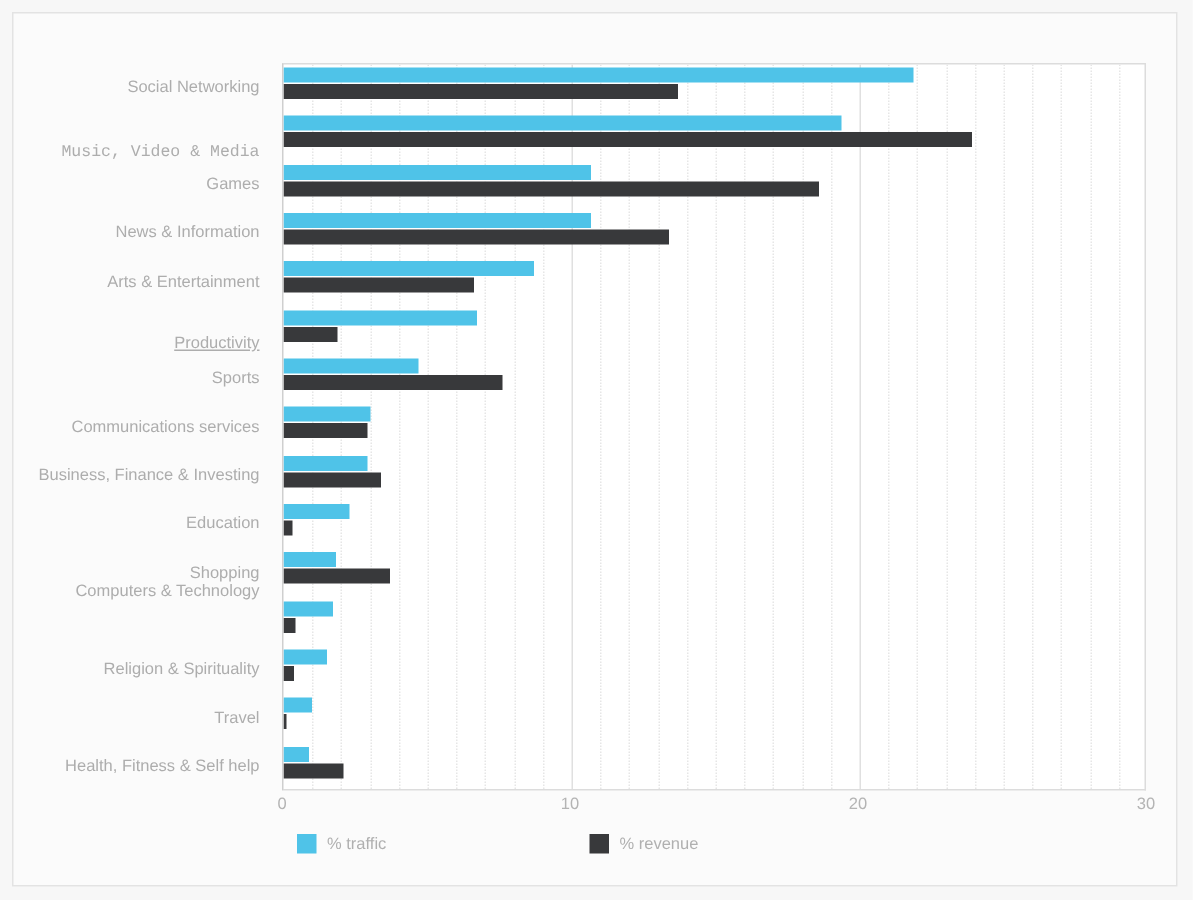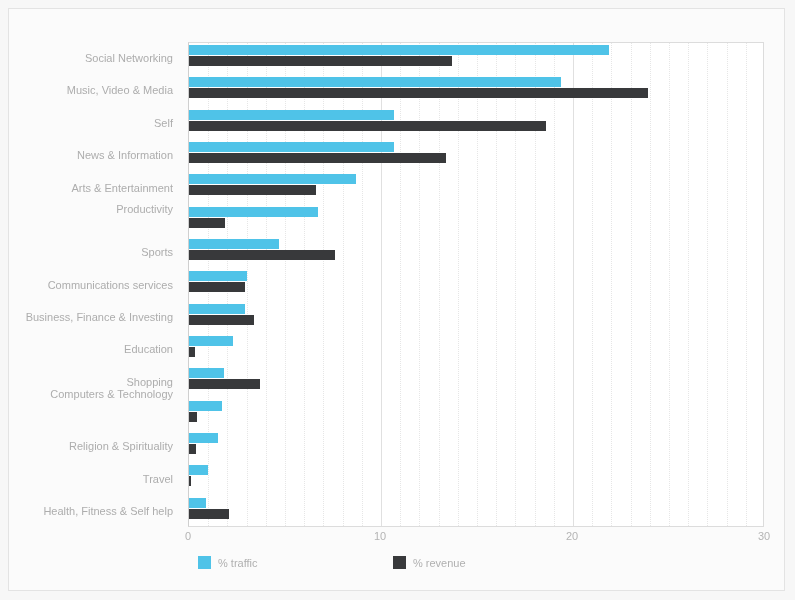--- a/index.html
+++ b/index.html
@@ -147,25 +147,25 @@
   }
 </style>
 </head>
 <body>
 
 <div class="card">
   <div class="chart-area">
 
     <div class="cat-labels">
         <div class="cat-label" style="top: 10.1667px;">Social Networking</div>
-        <div class="cat-label" style="top: 42px;">Music, Video &amp; Media</div>
-        <div class="cat-label" style="top: 74.8333px;">Self</div>
+        <div class="cat-label" style="top: 54px; font-family: Liberation Mono, monospace;">Music, Video &amp; Media</div>
+        <div class="cat-label" style="top: 74.8333px;">Games</div>
         <div class="cat-label" style="top: 107.167px;">News &amp; Information</div>
         <div class="cat-label" style="top: 139.5px;">Arts &amp; Entertainment</div>
-        <div class="cat-label" style="top: 161px;">Productivity</div>
+        <div class="cat-label" style="top: 181px; text-decoration: underline;">Productivity</div>
         <div class="cat-label" style="top: 204.167px;">Sports</div>
         <div class="cat-label" style="top: 236.5px;">Communications services</div>
         <div class="cat-label" style="top: 268.833px;">Business, Finance &amp; Investing</div>
         <div class="cat-label" style="top: 301.167px;">Education</div>
         <div class="cat-label" style="top: 333.5px;">Shopping</div>
         <div class="cat-label" style="top: 346px; padding-left: 46px;">Computers &amp; Technology</div>
         <div class="cat-label" style="top: 398.167px; padding-left: 23px;">Religion &amp; Spirituality</div>
         <div class="cat-label" style="top: 430.5px; margin-left: 48px;">Travel</div>
         <div class="cat-label" style="top: 462.833px;">Health, Fitness &amp; Self help</div>
       </div>

